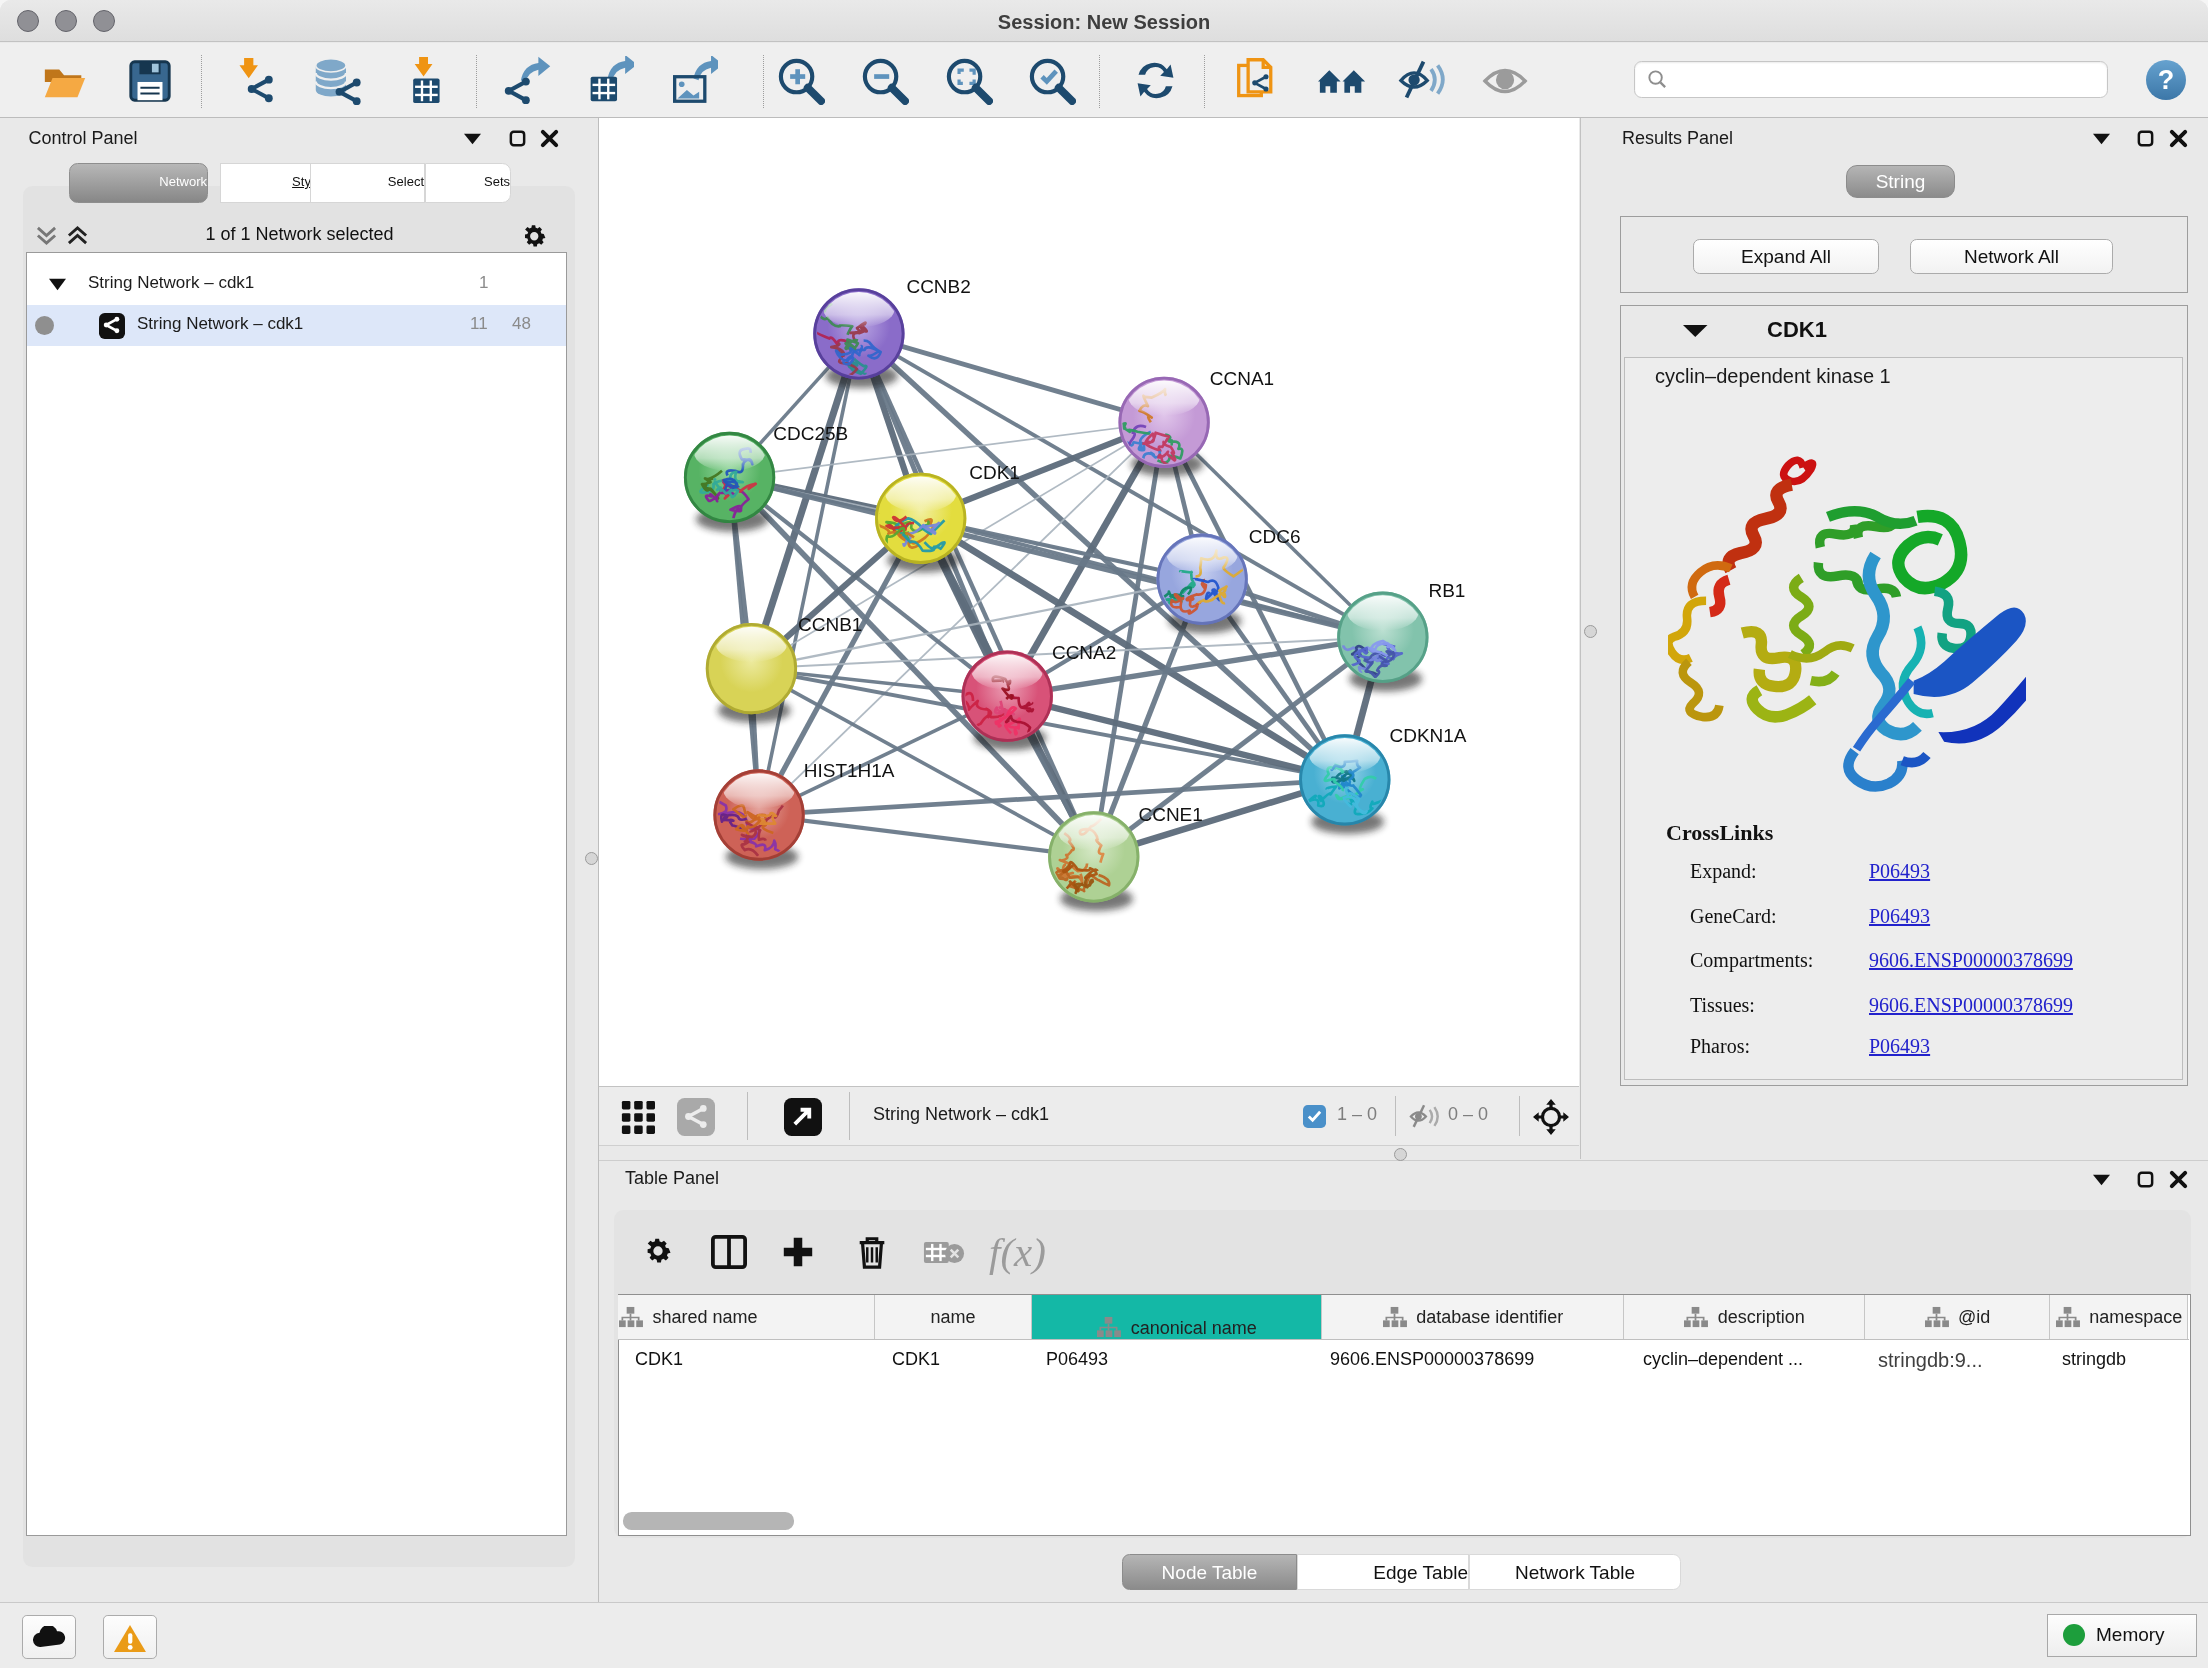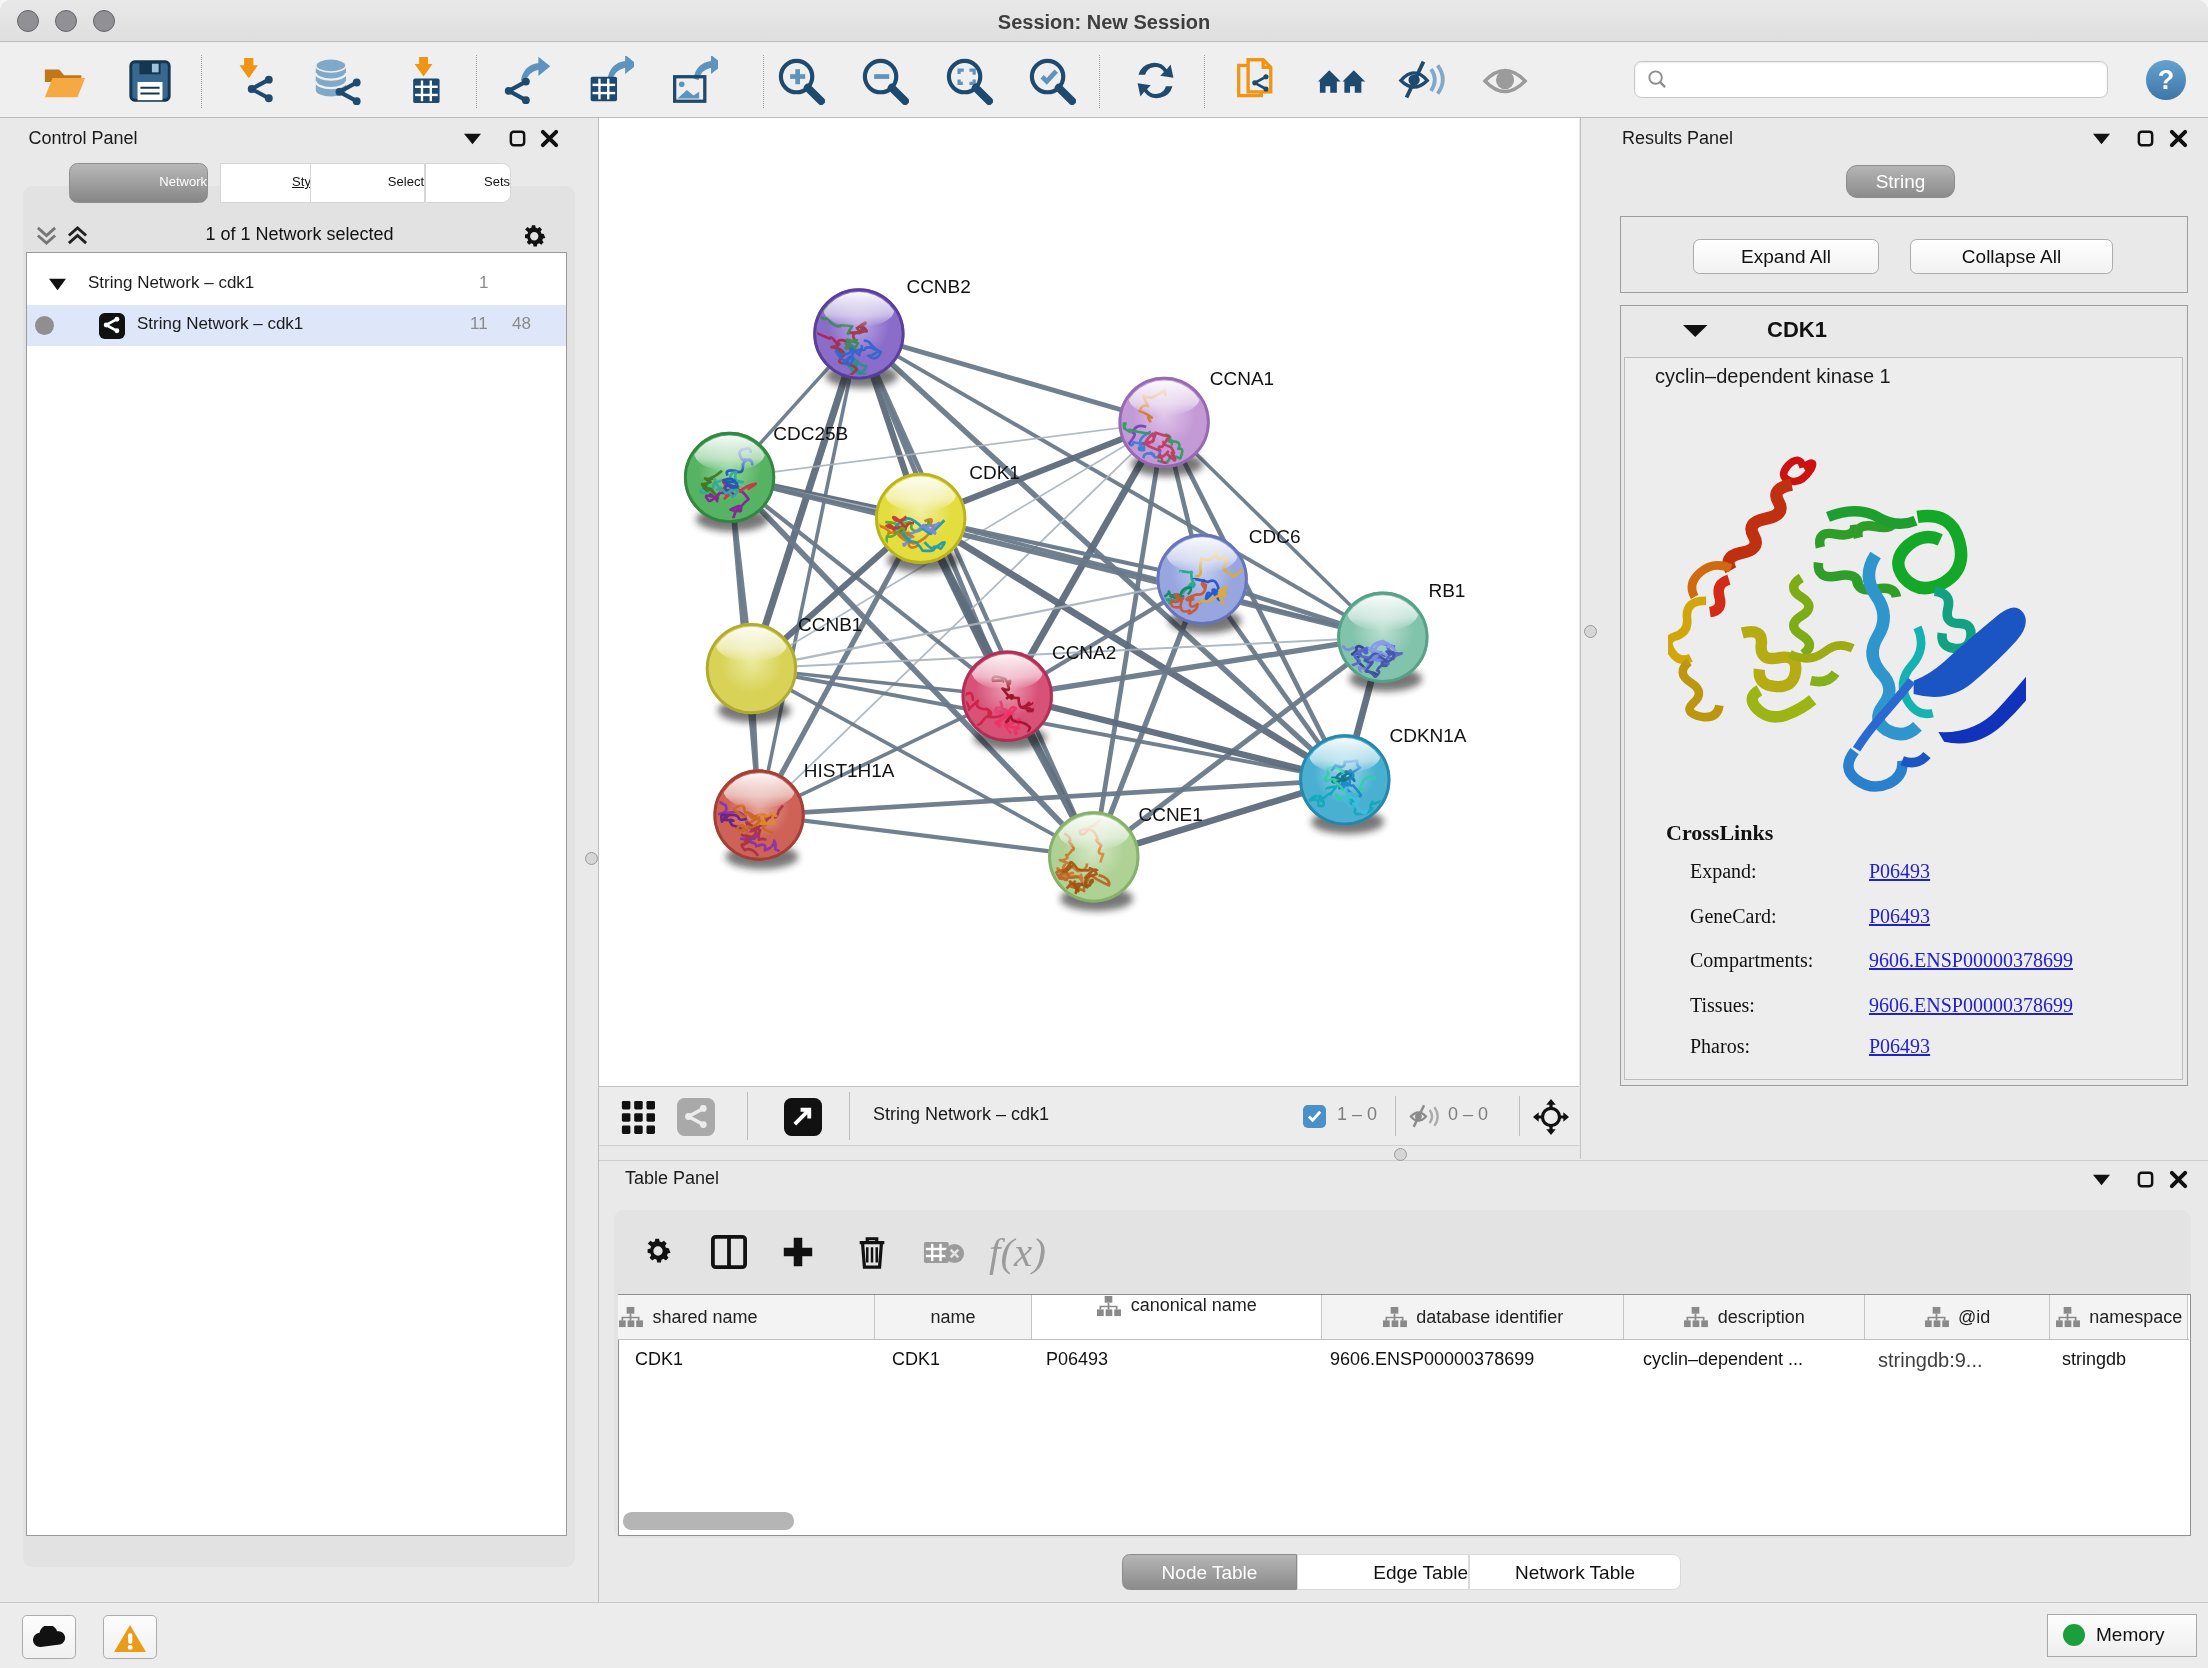--- a/index.html
+++ b/index.html
@@ -602,21 +602,21 @@
     </svg>
     <svg class="abs" style="left:2136px;top:129px" width="19" height="19" viewBox="0 0 20 20">
       <rect x="3" y="3" width="14" height="14" rx="3" fill="none" stroke="#111" stroke-width="2.6"></rect>
     </svg>
     <svg class="abs" style="left:2169px;top:129px" width="19" height="19" viewBox="0 0 20 20">
       <path d="M3,3 L17,17 M17,3 L3,17" stroke="#111" stroke-width="4.2" stroke-linecap="round"></path>
     </svg>
     <div class="abs" style="left:1846px;top:165px;width:109px;height:33px;border-radius:11px;background:linear-gradient(#b5b5b5,#8b8b8b);border:1px solid #8c8c8c;color:#fff;font-size:19px;text-align:center;line-height:32px">String</div>
     <div class="abs rbox" style="left:1620px;top:216px;width:568px;height:77px"></div>
     <div class="abs btn" style="left:1693px;top:239px;width:186px;height:35px;line-height:34px">Expand All</div>
-    <div class="abs btn" style="left:1910px;top:239px;width:203px;height:35px;line-height:34px">Collapse All</div>
+    <div class="abs btn" style="left:1910px;top:239px;width:203px;height:35px;line-height:34px">Network All</div>
     <div class="abs rbox" style="left:1620px;top:305px;width:568px;height:781px"></div>
     <svg class="abs" style="left:1681px;top:323px" width="28.5" height="16" viewBox="0 0 30 17">
       <path d="M2,2 h26 l-13,13 z" fill="#111"></path>
     </svg>
     <div class="abs" style="left:1767px;top:317px;font-size:22px;font-weight:bold;color:#111">CDK1</div>
     <div class="abs" style="left:1624px;top:357px;width:559px;height:723px;border:1px solid #bdbdbd;background:#ededed"></div>
     <div class="abs" style="left:1655px;top:365px;font-size:20px;color:#1a1a1a">cyclin–dependent kinase 1</div>
     <svg class="abs" style="left:1668px;top:456px" width="358" height="358" viewBox="0 0 376 376">
       <path d="M142,12 q14,-10 8,2 q-10,16 -22,12 q-12,-4 -2,-16 q12,-12 16,2" fill="none" stroke="#cc1111" stroke-width="8"></path>
       <path d="M130,30 q-22,4 -14,18 q8,14 -14,18 q-20,4 -12,18 q8,14 -14,18 q-18,4 -10,18" fill="none" stroke="#c03010" stroke-width="13"></path>
@@ -690,21 +690,21 @@
     <div class="abs serif" style="left:989px;top:1228px;font-size:41px;font-style:italic;color:#9b9b9b">f(x)</div>
     <div id="tbl" class="abs" style="left:618px;top:1294px"></div>
     <div class="abs" style="left:618px;top:1295px;width:257px;height:44px;border-right:1px solid #c6c6c6;display:flex;align-items:center;font-size:18px;color:#222;background:#f3f3f3"><svg width="25" height="23" viewBox="0 0 26 24" style="margin-right:9.5px">
         <rect x="9" y="1" width="8" height="7" fill="#8a8a8a"></rect>
         <rect x="1" y="15" width="7" height="7" fill="#8a8a8a"></rect>
         <rect x="10" y="15" width="7" height="7" fill="#8a8a8a"></rect>
         <rect x="19" y="15" width="7" height="7" fill="#8a8a8a"></rect>
         <path d="M13,8 v4 M4.5,15 v-3 h17 v3 M13,12 v3" stroke="#8a8a8a" stroke-width="1.8" fill="none"></path>
       </svg>shared name</div>
     <div class="abs" style="left:875px;top:1295px;width:157px;height:44px;border-right:1px solid #c6c6c6;display:flex;align-items:center;justify-content:center;font-size:18px;color:#222;background:#f3f3f3">name</div>
-    <div class="abs" style="left:1032px;top:1295px;width:290px;height:44px;border-right:1px solid #c6c6c6;display:flex;align-items:flex-start;justify-content:center;font-size:18px;color:#222;background:#ffffff"><svg width="25" height="23" viewBox="0 0 26 24" style="margin-right:9.5px">
+    <div class="abs" style="left:1032px;top:1295px;width:290px;height:44px;border-right:1px solid #c6c6c6;display:flex;align-items:flex-end;justify-content:center;font-size:18px;color:#222;background:#14b8a6"><svg width="25" height="23" viewBox="0 0 26 24" style="margin-right:9.5px">
         <rect x="9" y="1" width="8" height="7" fill="#8a8a8a"></rect>
         <rect x="1" y="15" width="7" height="7" fill="#8a8a8a"></rect>
         <rect x="10" y="15" width="7" height="7" fill="#8a8a8a"></rect>
         <rect x="19" y="15" width="7" height="7" fill="#8a8a8a"></rect>
         <path d="M13,8 v4 M4.5,15 v-3 h17 v3 M13,12 v3" stroke="#8a8a8a" stroke-width="1.8" fill="none"></path>
       </svg>canonical name</div>
     <div class="abs" style="left:1322px;top:1295px;width:302px;height:44px;border-right:1px solid #c6c6c6;display:flex;align-items:center;justify-content:center;font-size:18px;color:#222;background:#f3f3f3"><svg width="25" height="23" viewBox="0 0 26 24" style="margin-right:9.5px">
         <rect x="9" y="1" width="8" height="7" fill="#8a8a8a"></rect>
         <rect x="1" y="15" width="7" height="7" fill="#8a8a8a"></rect>
         <rect x="10" y="15" width="7" height="7" fill="#8a8a8a"></rect>

